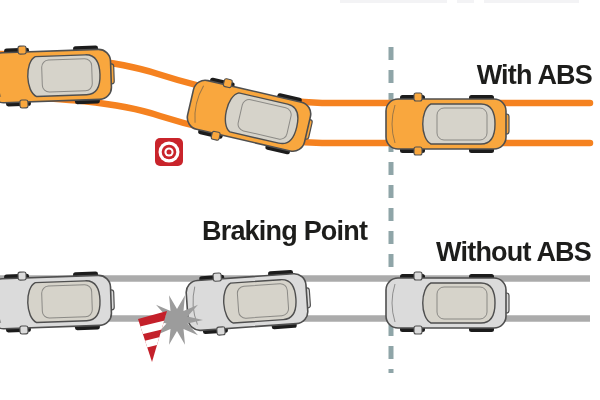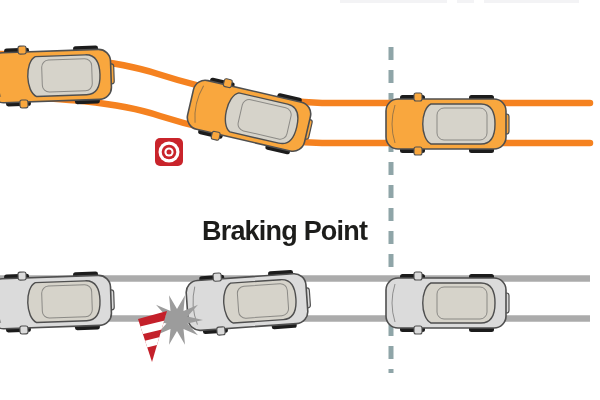--- a/index.html
+++ b/index.html
@@ -98,14 +98,16 @@
           <rect x="128" y="339" width="50" height="7" fill="#ffffff"></rect>
         </g>
       </g>
     </g>
 
     <use href="#car-top-view" class="car-abs" transform="translate(-10,47) rotate(-2 62 29)"></use>
     <use href="#car-top-view" class="car-abs" transform="translate(188,87) rotate(13 62 29)"></use>
     <use href="#car-top-view" class="car-abs" transform="translate(385,95)"></use>
   </svg>
 
+  <div class="label label-with-abs">With ABS</div>
   <div class="label label-braking-point">Braking Point</div>
+  <div class="label label-without-abs">Without ABS</div>
 </div>
 
 </body></html>

